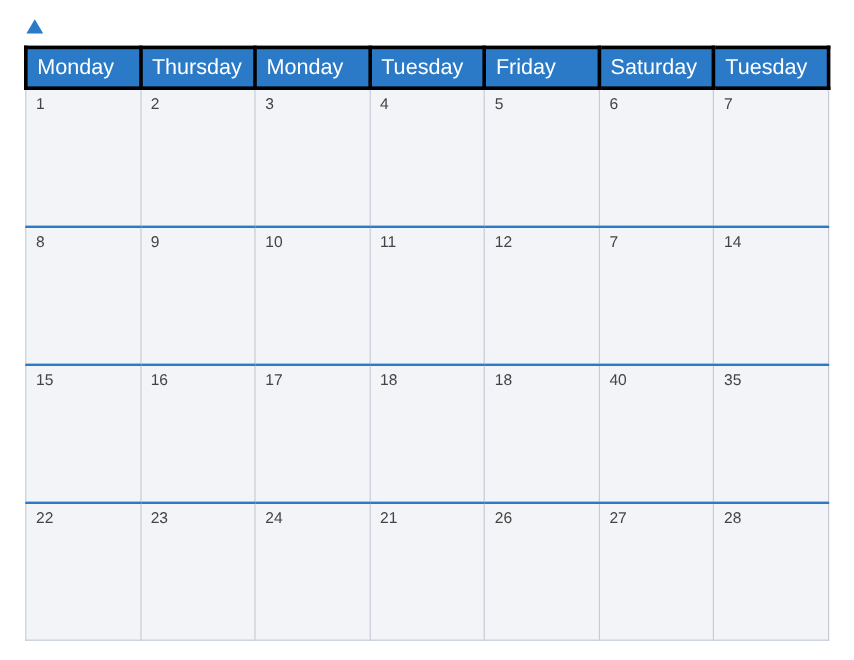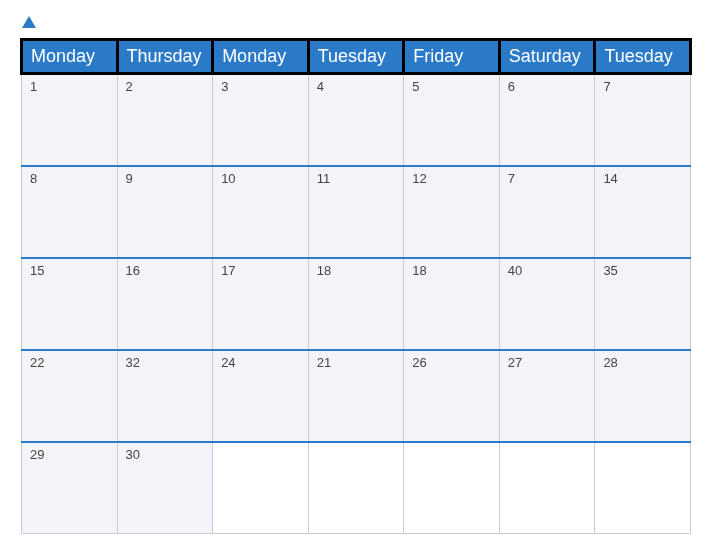--- a/index.html
+++ b/index.html
@@ -171,30 +171,21 @@
         <td><span class="day-num">15</span></td>
         <td><span class="day-num">16</span></td>
         <td><span class="day-num">17</span></td>
         <td><span class="day-num">18</span></td>
         <td><span class="day-num">18</span></td>
         <td><span class="day-num">40</span></td>
         <td><span class="day-num">35</span></td>
       </tr>
       <tr class="week-row">
         <td><span class="day-num">22</span></td>
-        <td><span class="day-num">32</span></td>
+        <td><span class="day-num">23</span></td>
         <td><span class="day-num">24</span></td>
         <td><span class="day-num">21</span></td>
         <td><span class="day-num">26</span></td>
         <td><span class="day-num">27</span></td>
         <td><span class="day-num">28</span></td>
       </tr>
-      <tr class="week-row">
-        <td><span class="day-num">29</span></td>
-        <td><span class="day-num">30</span></td>
-        <td class="empty"></td>
-        <td class="empty"></td>
-        <td class="empty"></td>
-        <td class="empty"></td>
-        <td class="empty"></td>
-      </tr>
     </tbody>
 </table>
 
 </body></html>

